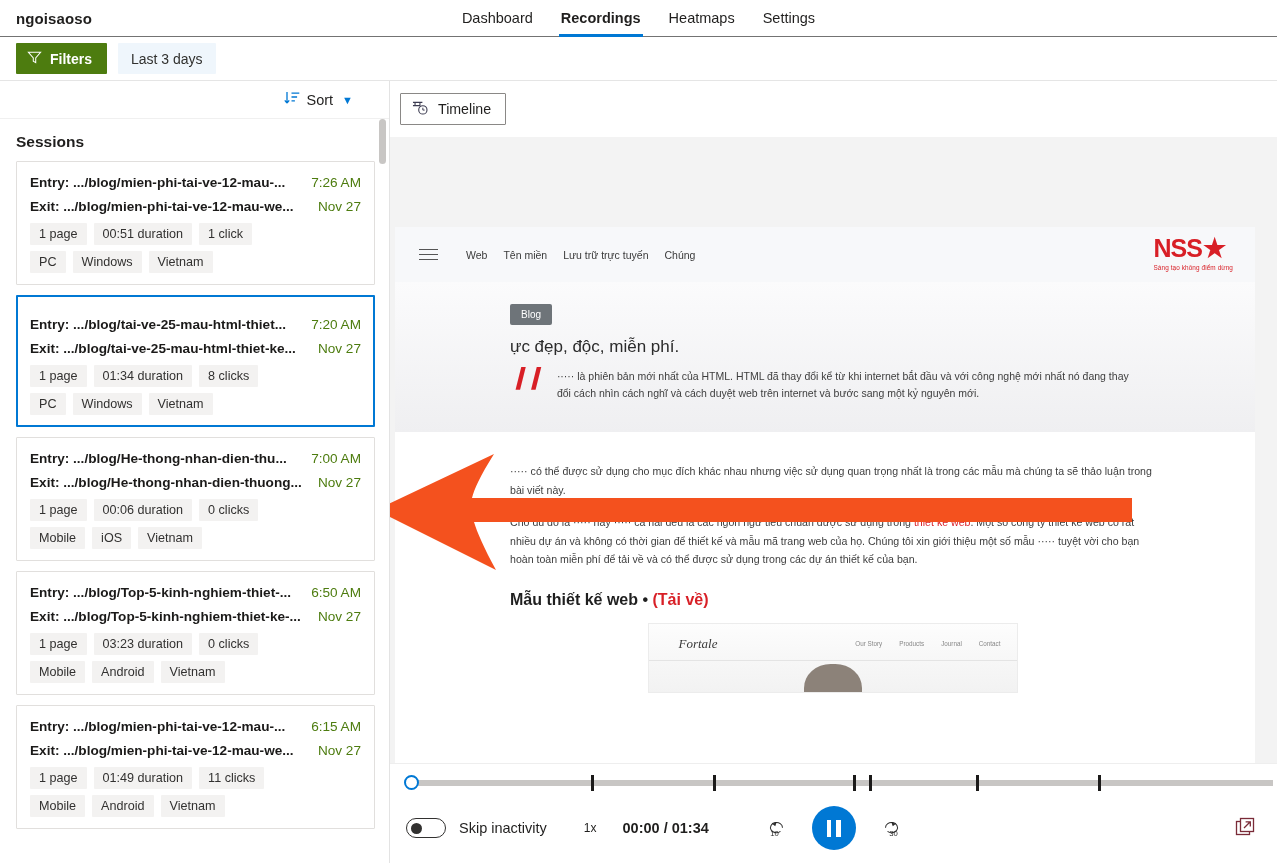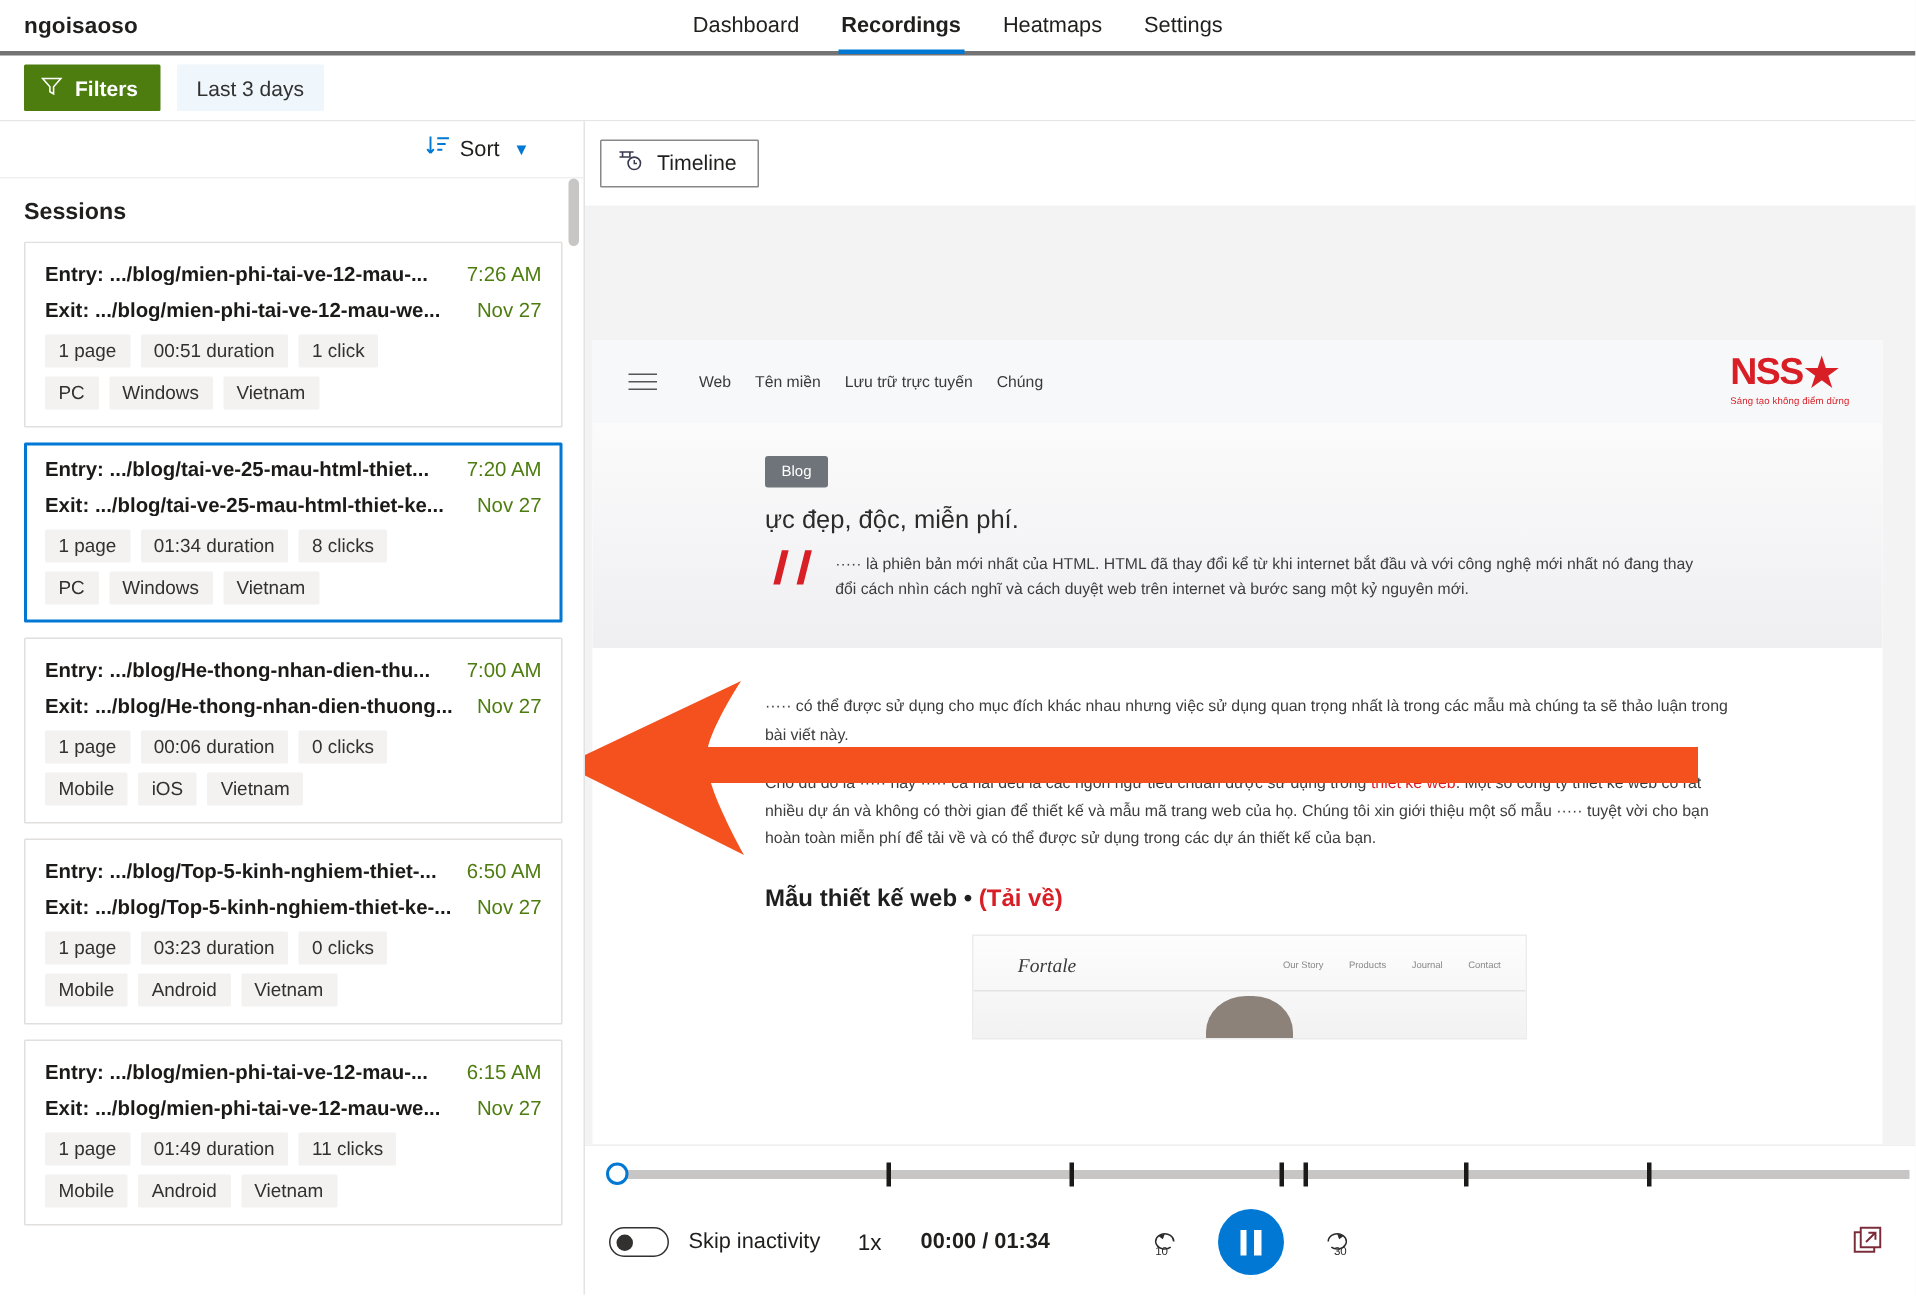--- a/index.html
+++ b/index.html
@@ -8,21 +8,21 @@
     width: 1277px; height: 864px;
     overflow: hidden;
     background: #ffffff;
     font-family: "Liberation Sans", sans-serif;
     color: #201f1e;
   }
 
   
   .topbar {
     height: 37px;
-    border-bottom: 3px solid #737373;
+    border-bottom: 1px solid #737373;
     display: flex;
     align-items: center;
     position: relative;
     background: #fff;
   }
   .brand {
     position: absolute;
     left: 16px;
     font-size: 15px;
     font-weight: 600;
@@ -157,21 +157,21 @@
   .session-card {
     border: 1px solid #e1dfdd;
     background: #fff;
     margin-bottom: 10px;
     padding: 13px 13px 11px 13px;
     cursor: pointer;
     border-radius: 1px;
   }
   .session-card.selected {
     border: 2px solid #0078d4;
-    padding: 8px 12px 10px 12px;
+    padding: 20px 12px 10px 12px;
   }
   .s-line {
     display: flex;
     justify-content: space-between;
     align-items: baseline;
     font-size: 13.6px;
     margin-bottom: 9px;
     white-space: nowrap;
   }
   .s-url { font-weight: 600; color: #1b1a19; overflow: hidden; }
@@ -403,21 +403,21 @@
   }
   .toggle::after {
     content: "";
     position: absolute;
     left: 4px; top: 4px;
     width: 11px; height: 11px;
     border-radius: 50%;
     background: #323130;
   }
   .ctrl-label { font-size: 14.5px; margin-left: 13px; color: #201f1e; }
-  .ctrl-speed { font-size: 15px; margin-left: 25px; color: #201f1e; }
+  .ctrl-speed { font-size: 12px; margin-left: 37px; color: #201f1e; }
   .ctrl-time { font-size: 14.5px; margin-left: 26px; font-weight: 600; color: #201f1e; }
   .transport {
     position: absolute;
     left: 50%;
     transform: translateX(-50%);
     display: flex;
     align-items: center;
     gap: 18px;
   }
   .seek-btn {

